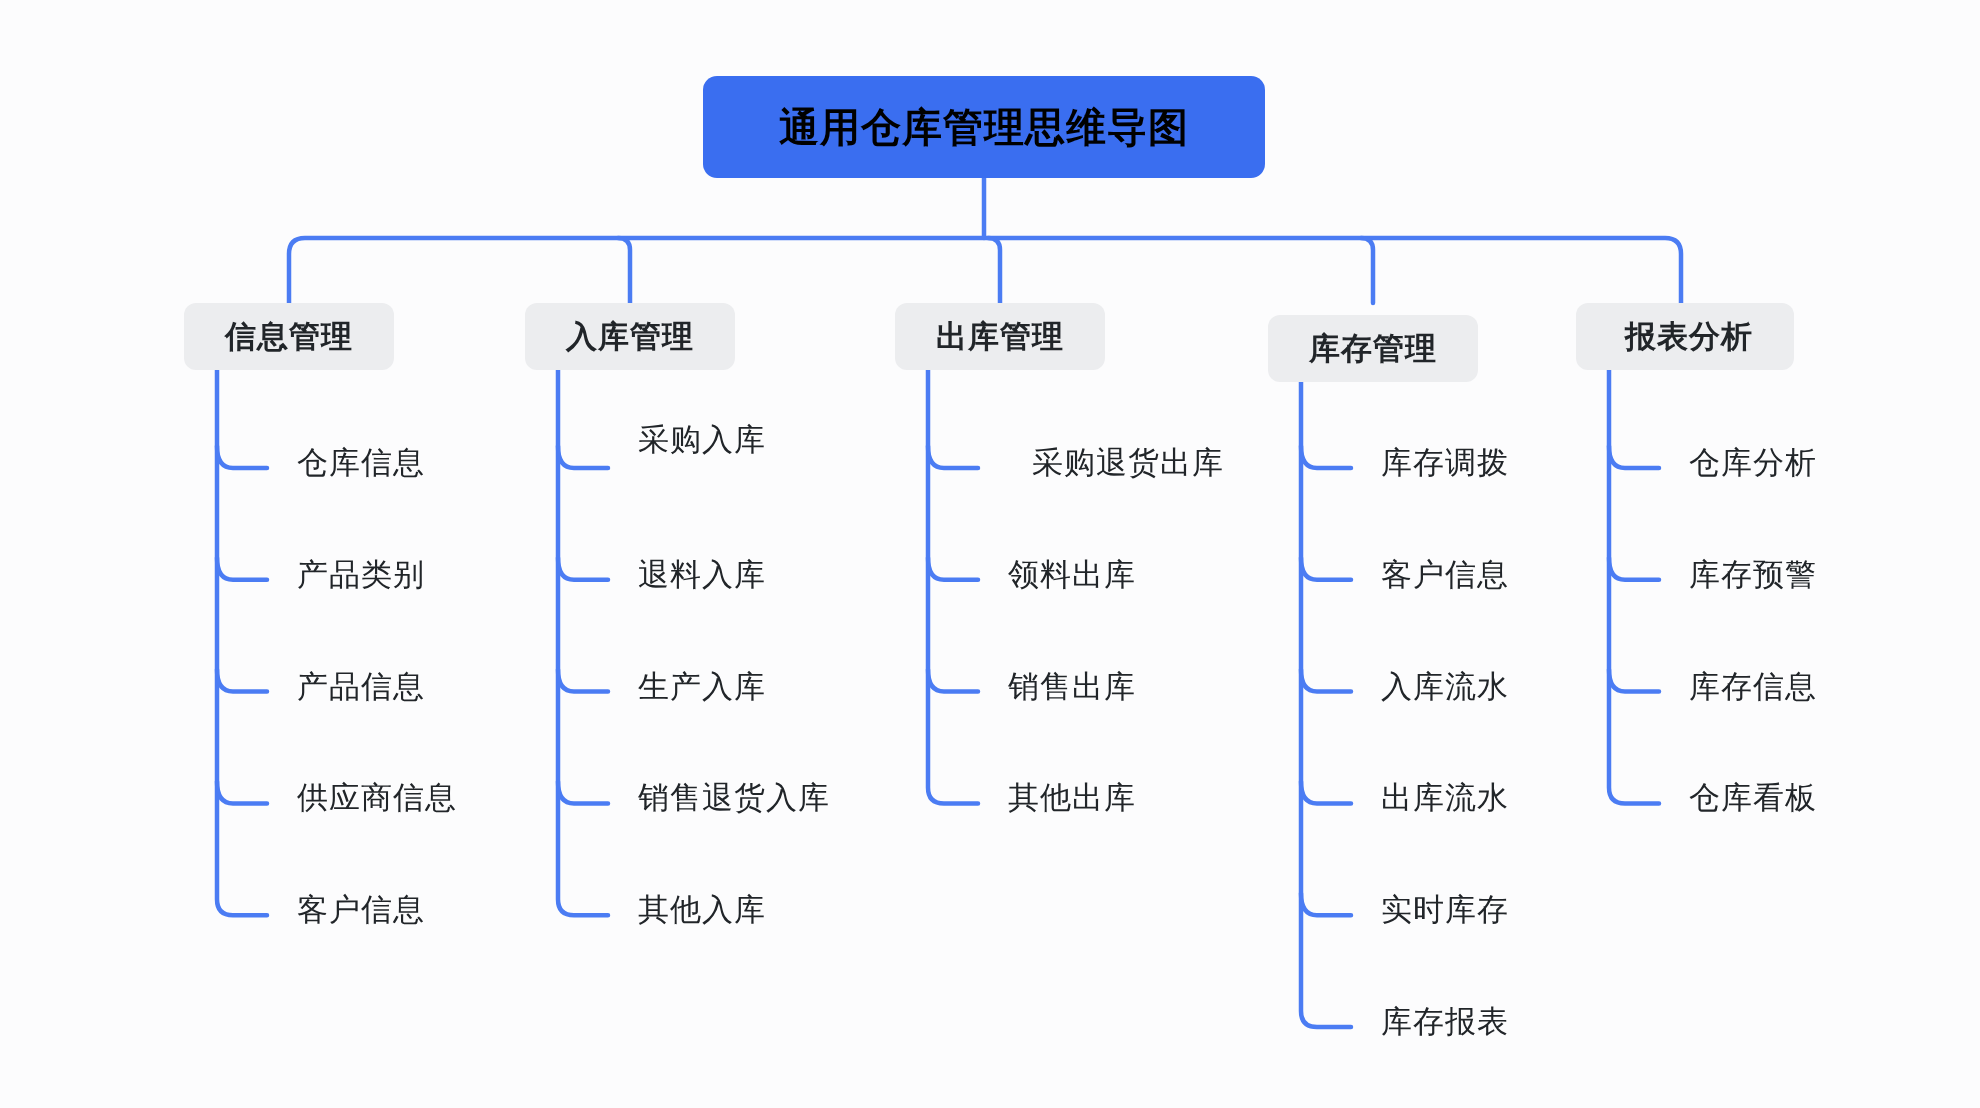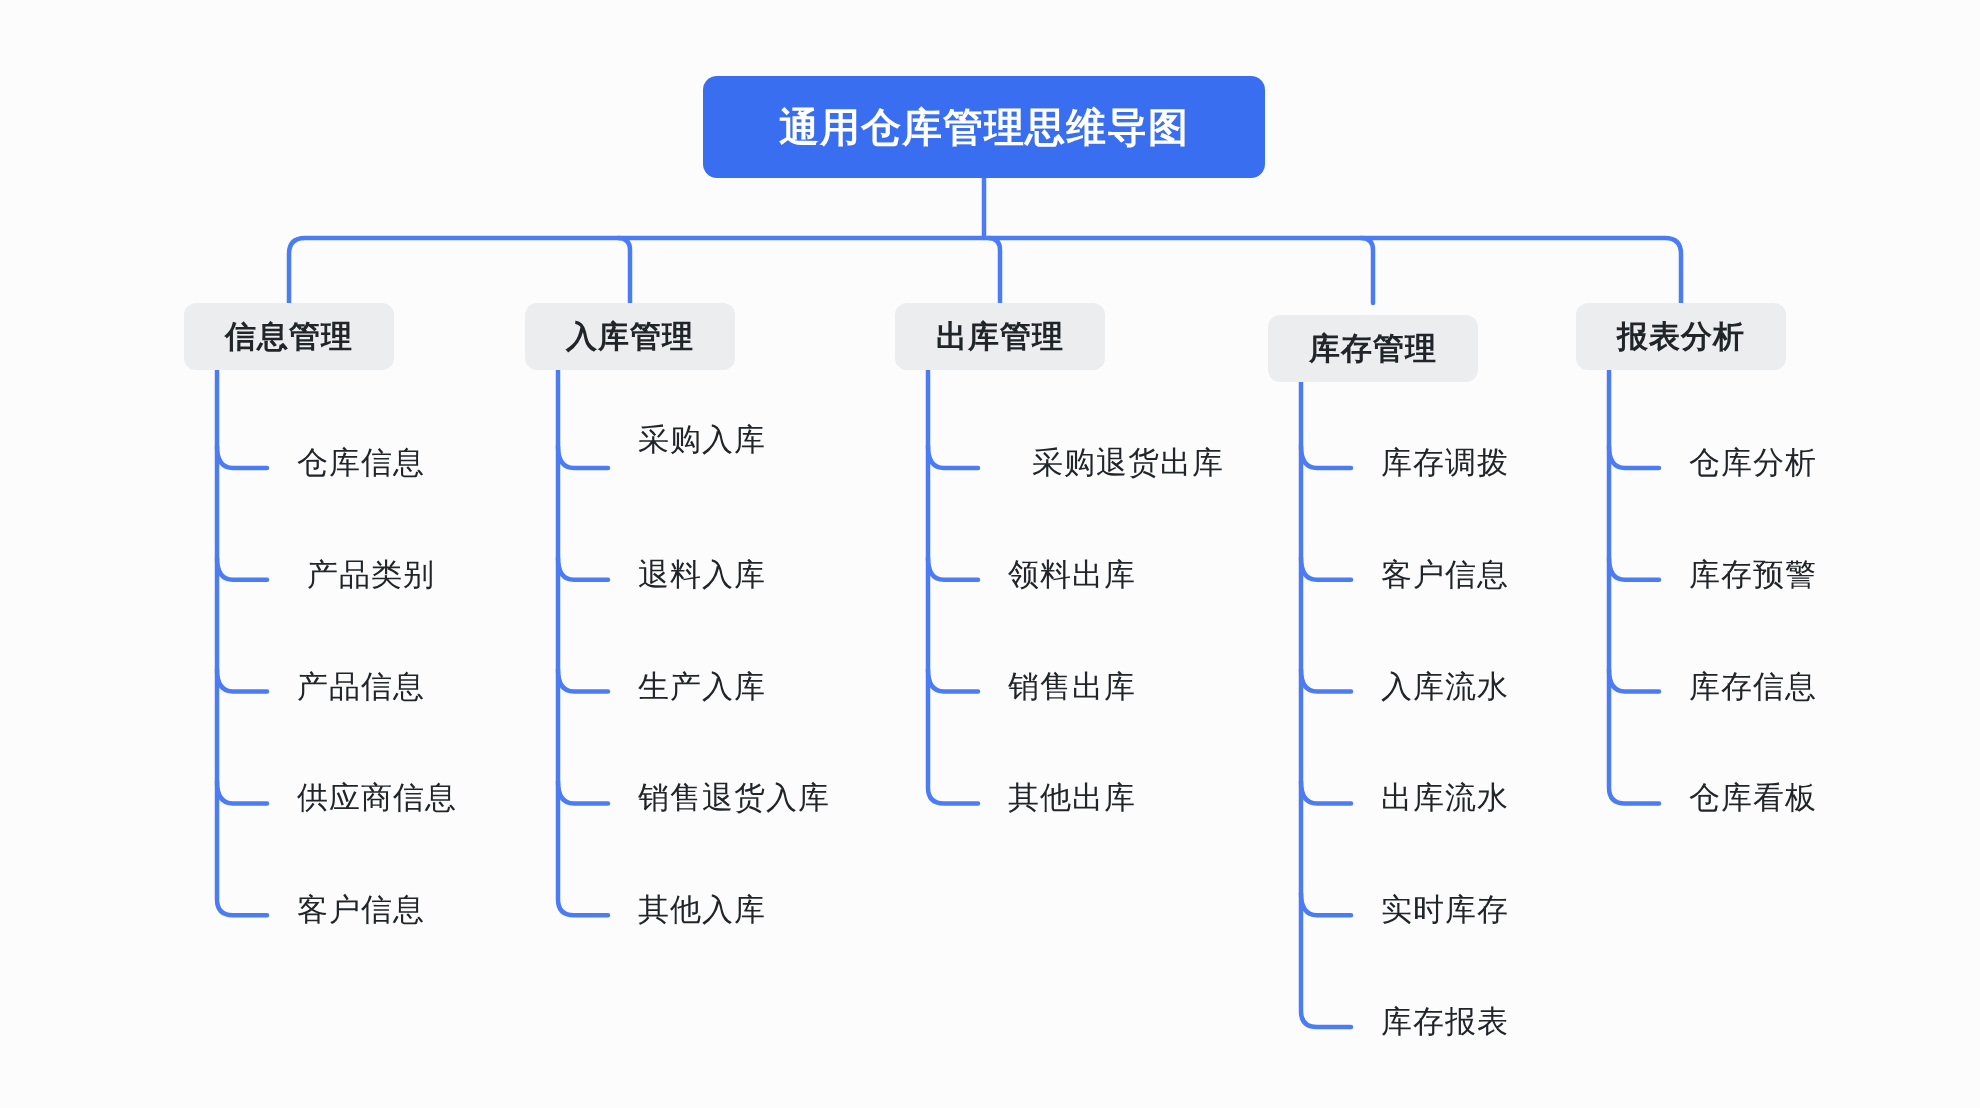--- a/index.html
+++ b/index.html
@@ -7,21 +7,21 @@
     position:relative;
     width:1980px;height:1108px;
     background:#fcfcfd;
     overflow:hidden;
     font-family:"Liberation Sans","DejaVu Sans",sans-serif;
   }
   #connectors{position:absolute;left:0;top:0;}
   .root-node{
     position:absolute;
     background:var(--accent,#3a6ef0);
-    color:#ffffff;
+    color:#000000;
     border-radius:14px;
     text-align:center;
     font-weight:700;
     font-size:40px;
     letter-spacing:1px;
   }
   .branch-node{
     position:absolute;
     background:var(--node-bg,#ecedef);
     color:var(--text,#1f2329);
@@ -86,21 +86,21 @@
       <path d="M 1609 446 Q 1609 468 1625 468 H 1659" stroke="#4b7cf3" stroke-width="4.5" fill="none" stroke-linecap="round"></path>
       <path d="M 1609 557.8 Q 1609 579.8 1625 579.8 H 1659" stroke="#4b7cf3" stroke-width="4.5" fill="none" stroke-linecap="round"></path>
       <path d="M 1609 669.6 Q 1609 691.6 1625 691.6 H 1659" stroke="#4b7cf3" stroke-width="4.5" fill="none" stroke-linecap="round"></path>
     </svg>
 
   <div class="root-node" id="root-node" style="left:703px;top:76px;width:562px;height:102px;line-height:102px;">通用仓库管理思维导图</div>
 
   <div id="branches">
       <div class="branch-node" style="left: 184px; top: 303px; width: 210px; height: 67px; line-height: 67px;">信息管理</div>
       <div class="child-node" style="left: 297px; top: 441px;">仓库信息</div>
-      <div class="child-node" style="left: 307px; top: 553px;">产品类别</div>
+      <div class="child-node" style="left: 297px; top: 553px;">产品类别</div>
       <div class="child-node" style="left: 297px; top: 665px;">产品信息</div>
       <div class="child-node" style="left: 297px; top: 776px;">供应商信息</div>
       <div class="child-node" style="left: 297px; top: 888px;">客户信息</div>
       <div class="branch-node" style="left: 525px; top: 303px; width: 210px; height: 67px; line-height: 67px;">入库管理</div>
       <div class="child-node" style="left: 638px; top: 418px;">采购入库</div>
       <div class="child-node" style="left: 638px; top: 553px;">退料入库</div>
       <div class="child-node" style="left: 638px; top: 665px;">生产入库</div>
       <div class="child-node" style="left: 638px; top: 776px;">销售退货入库</div>
       <div class="child-node" style="left: 638px; top: 888px;">其他入库</div>
       <div class="branch-node" style="left: 895px; top: 303px; width: 210px; height: 67px; line-height: 67px;">出库管理</div>
@@ -108,20 +108,20 @@
       <div class="child-node" style="left: 1008px; top: 553px;">领料出库</div>
       <div class="child-node" style="left: 1008px; top: 665px;">销售出库</div>
       <div class="child-node" style="left: 1008px; top: 776px;">其他出库</div>
       <div class="branch-node" style="left: 1268px; top: 303px; width: 210px; height: 67px; line-height: 67px; margin-top: 12px;">库存管理</div>
       <div class="child-node" style="left: 1381px; top: 441px;">库存调拨</div>
       <div class="child-node" style="left: 1381px; top: 553px;">客户信息</div>
       <div class="child-node" style="left: 1381px; top: 665px;">入库流水</div>
       <div class="child-node" style="left: 1381px; top: 776px;">出库流水</div>
       <div class="child-node" style="left: 1381px; top: 888px;">实时库存</div>
       <div class="child-node" style="left: 1381px; top: 1000px;">库存报表</div>
-      <div class="branch-node" style="left: 1576px; top: 303px; width: 210px; height: 67px; line-height: 67px;">报表分析</div>
+      <div class="branch-node" style="left: 1576px; top: 303px; width: 210px; height: 67px; line-height: 67px; padding-left: 8px;">报表分析</div>
       <div class="child-node" style="left: 1689px; top: 441px;">仓库分析</div>
       <div class="child-node" style="left: 1689px; top: 553px;">库存预警</div>
       <div class="child-node" style="left: 1689px; top: 665px;">库存信息</div>
       <div class="child-node" style="left: 1689px; top: 776px;">仓库看板</div>
     </div>
 
 </div>
 
 </body></html>

